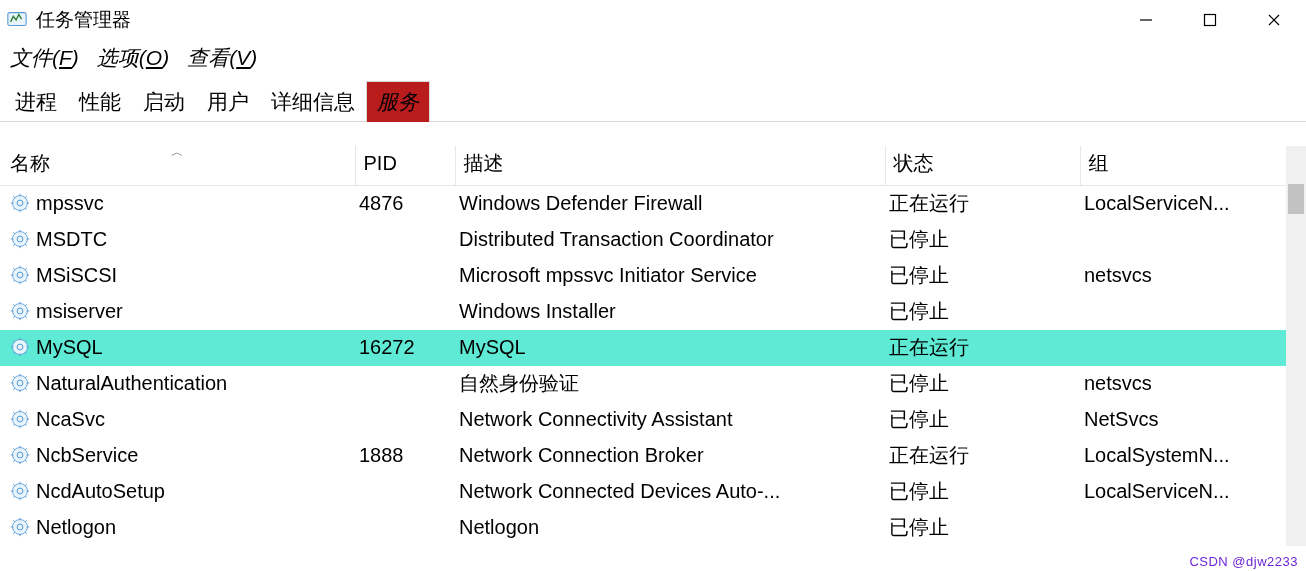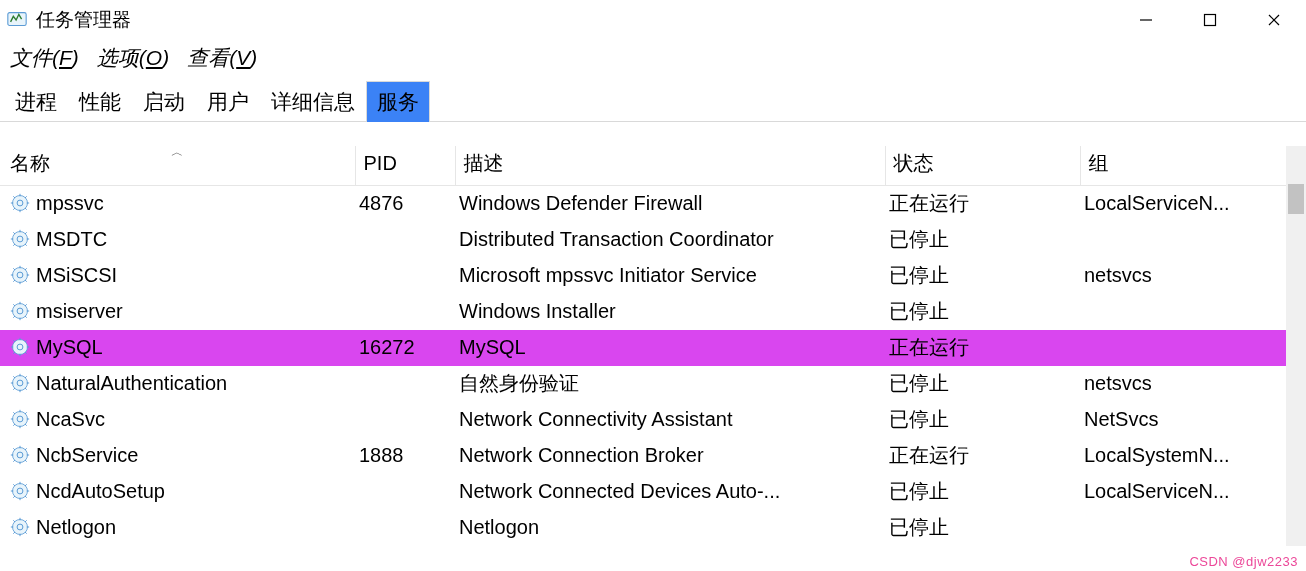--- a/index.html
+++ b/index.html
@@ -55,21 +55,22 @@
       padding: 6px 10px 6px 10px;
       font-size: 21px;
       border: 1px solid transparent;
       border-bottom: none;
       position: relative;
       top: 1px;
       white-space: nowrap;
     }
     .tab.active {
       border-color: #d9d9d9;
-      background: #3b82f6;
+      background: #b91c1c;
+      font-style: italic;
     }
     .content {
       margin-top: 24px;
       position: relative;
     }
     .table {
       width: 100%;
       border-collapse: collapse;
       table-layout: fixed;
     }
@@ -104,21 +105,21 @@
       padding: 4px 4px;
       font-size: 20px;
       white-space: nowrap;
       overflow: hidden;
       text-overflow: ellipsis;
       height: 36px;
       vertical-align: middle;
     }
     .table tbody td:first-child { padding-left: 10px; }
     .row.selected td {
-      background: #d946ef;
+      background: #5eead4;
     }
     .svc-icon {
       width: 20px; height: 20px;
       display: inline-block;
       vertical-align: -3px;
       margin-right: 6px;
     }
     .scrollbar {
       position: absolute;
       right: 0; top: 0;
@@ -132,21 +133,21 @@
       width: 16px;
       left: 2px;
       height: 30px;
       background: #c2c2c2;
     }
     .watermark {
       position: absolute;
       right: 8px;
       bottom: 2px;
       font-size: 13px;
-      color: #ec4899;
+      color: #6d28d9;
       font-family: sans-serif;
       letter-spacing: 0.5px;
     }
   </style>
 </head>
 <body>
 
 <div class="titlebar">
   <span class="titlebar-icon">
     <svg viewBox="0 0 24 24">

